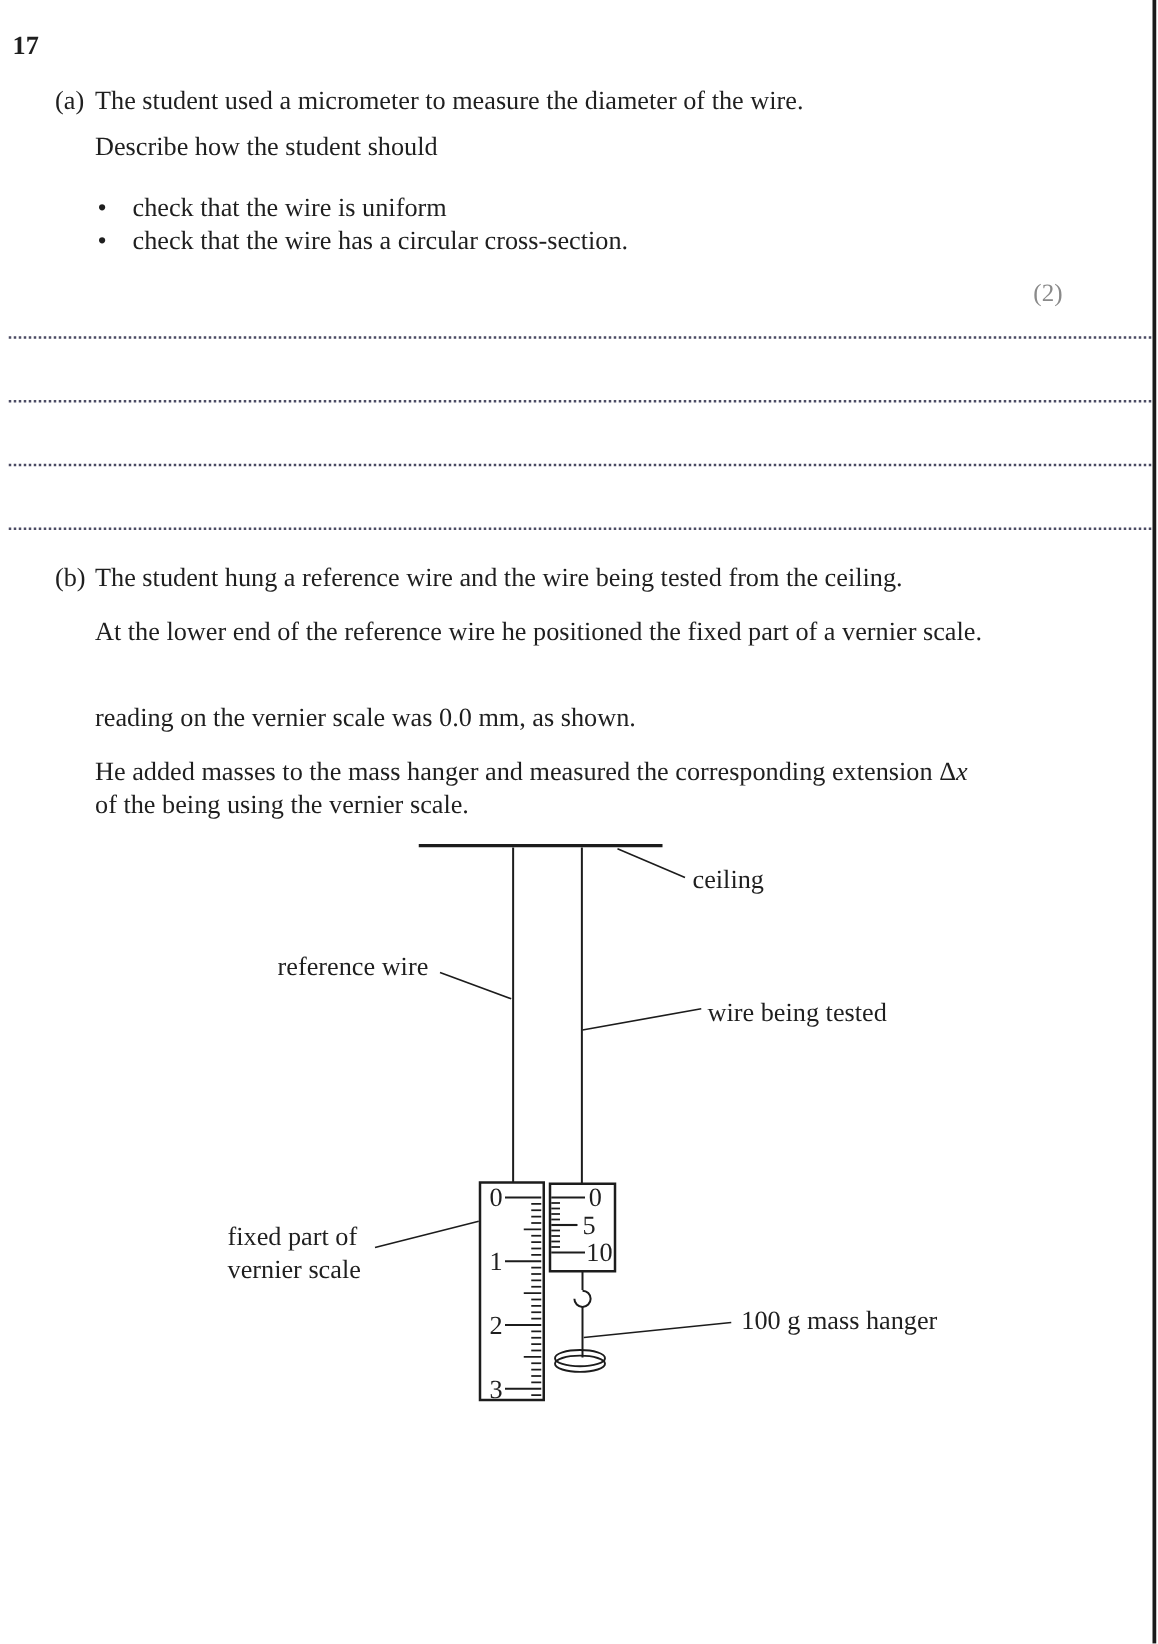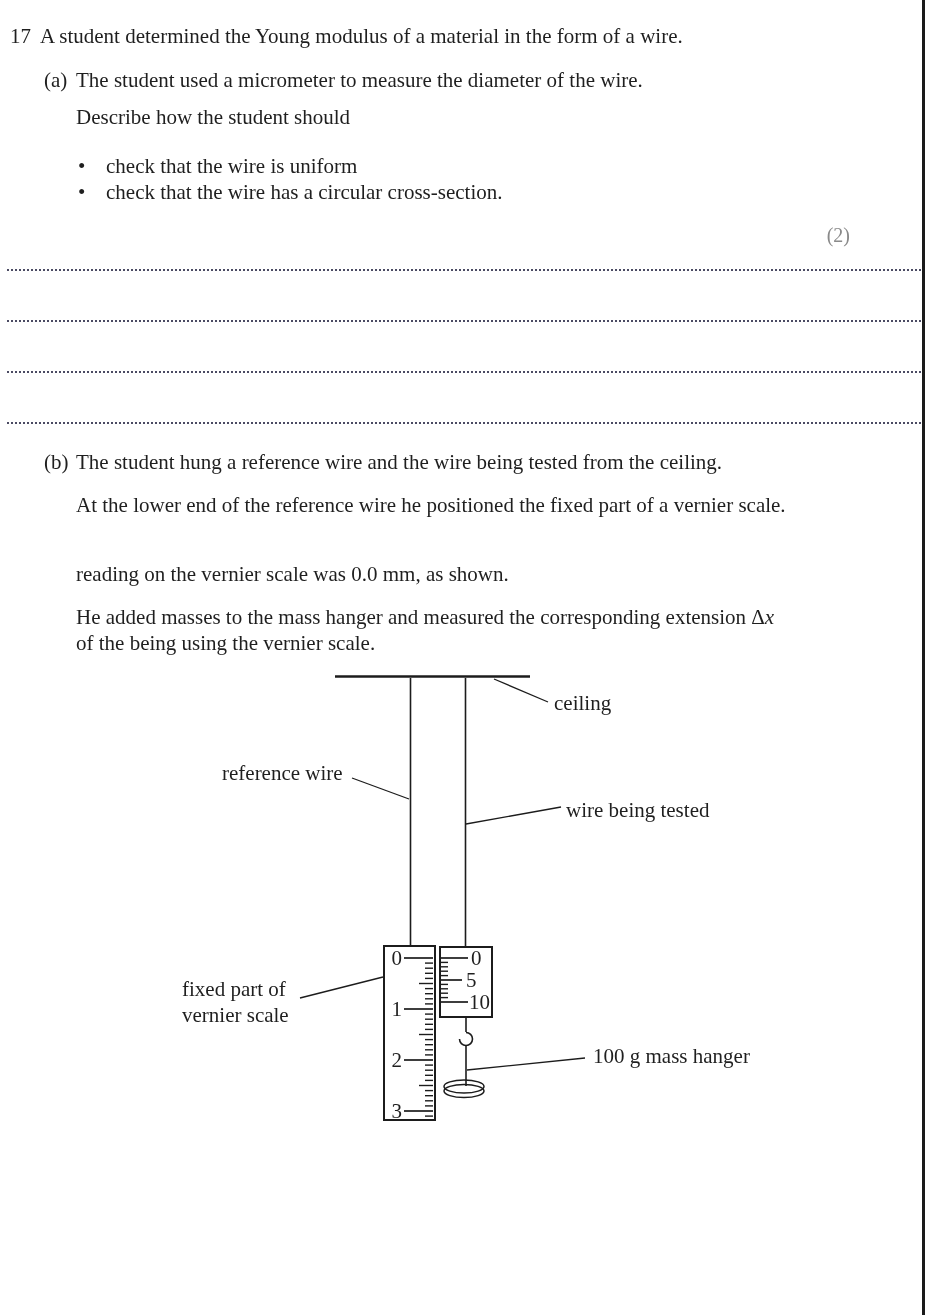--- a/index.html
+++ b/index.html
@@ -6,21 +6,21 @@
   .sheet {
     position:relative; width:926px; height:1315px;
     background:#ffffff; overflow:hidden;
     font-family:"Liberation Serif", serif;
   }
   .t {
     position:absolute; white-space:nowrap;
     font:21px/26px "Liberation Serif", serif;
     color:#1f1f1f;
   }
-  .bold { font-weight:normal; }
+  .bold { font-weight:bold; }
   .marks {
     color:#8a8a8a; font-size:20px; width:90px; text-align:right;
   }
   .dotline {
     position:absolute; left:7px; width:914px; height:0;
     border-bottom:2px dotted #4b4b63;
   }
   .page-border {
     position:absolute; top:0; left:922px; width:3px; height:1315px;
     background:#1a1a1a;
@@ -42,21 +42,20 @@
   .disc-top { fill:#dedede; stroke-width:1.5; }
   .disc-bot { fill:#c4c4c4; stroke-width:1.5; }
   .var { font-style:italic; }
 </style>
 </head>
 <body>
 
 <div class="sheet">
 
   <div class="t bold" style="left:10px; top:23px;">17</div>
-  <div class="t" style="left:40px; top:23px;">A student determined the Young modulus of a material in the form of a wire.</div>
 
   <div class="t" style="left:44px; top:67px;">(a)</div>
   <div class="t" style="left:76px; top:67px;">The student used a micrometer to measure the diameter of the wire.</div>
   <div class="t" style="left:76px; top:104px;">Describe how the student should</div>
 
   <div class="t" style="left:78px; top:153px;">•</div>
   <div class="t" style="left:106px; top:153px;">check that the wire is uniform</div>
   <div class="t" style="left:78px; top:179px;">•</div>
   <div class="t" style="left:106px; top:179px;">check that the wire has a circular cross-section.</div>
 

